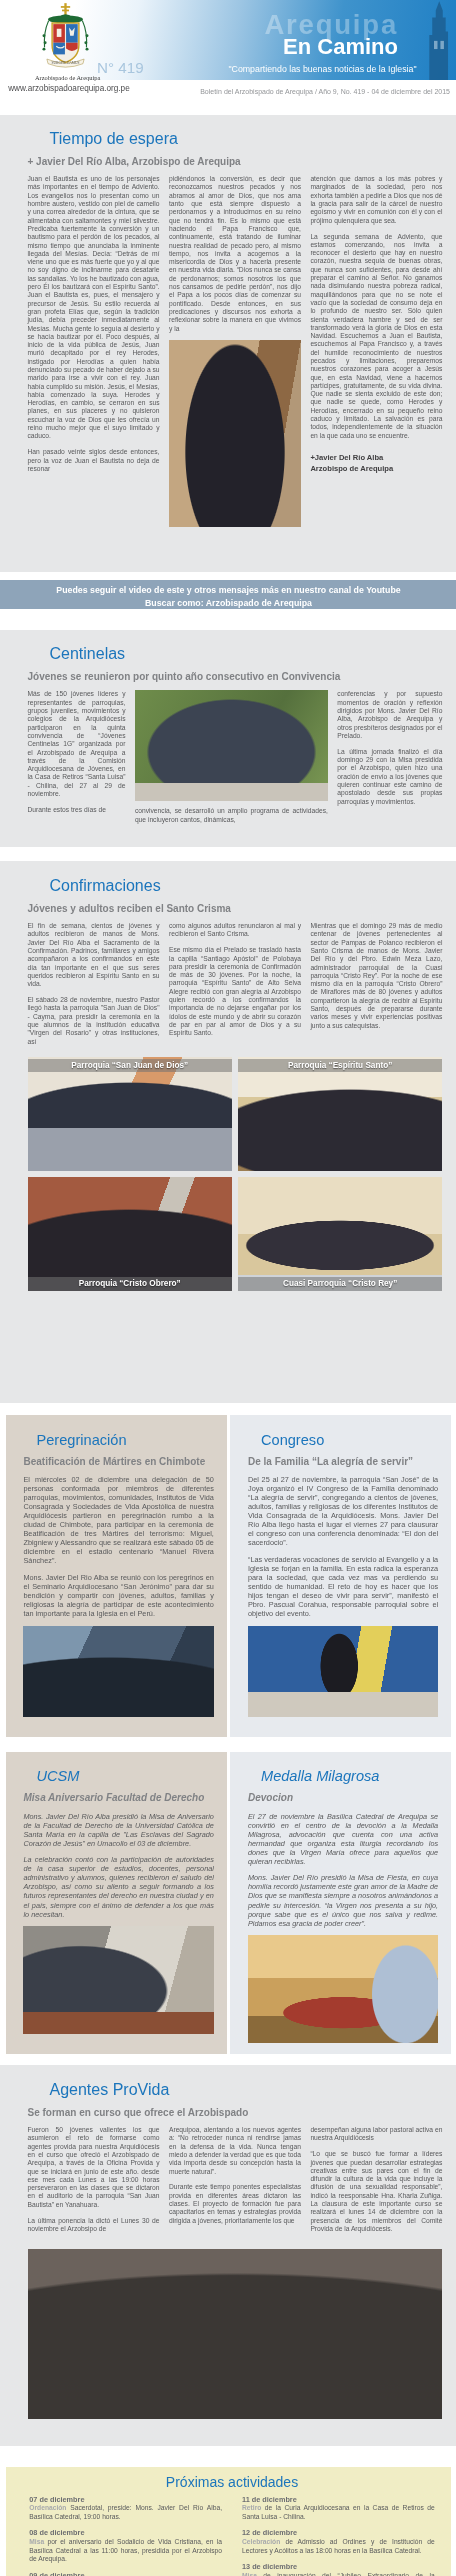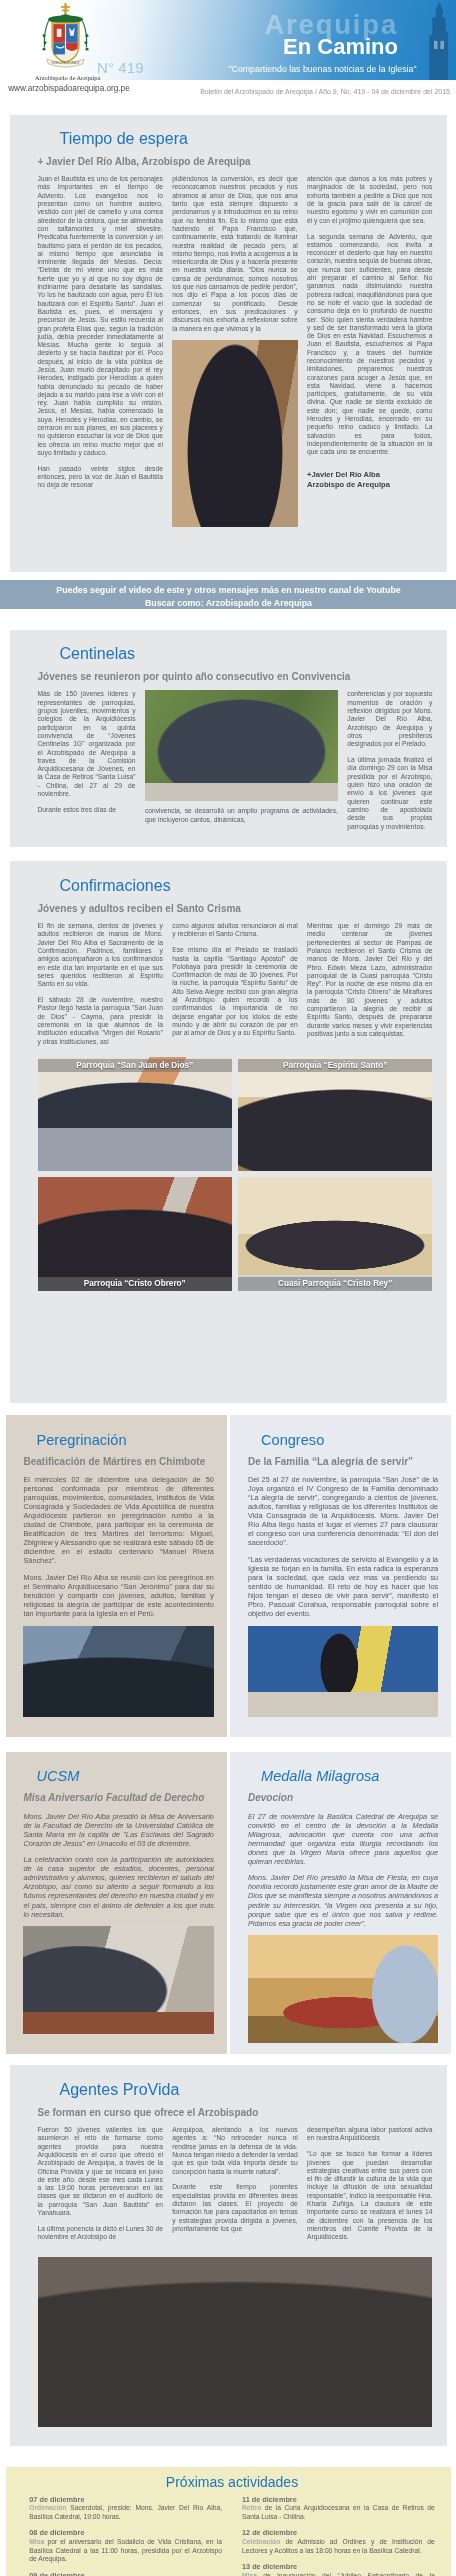--- a/index.html
+++ b/index.html
@@ -17,21 +17,21 @@
         color:#fff;font-size:8.8px;}
   .issue{position:absolute;left:97px;top:59px;font-size:15.2px;color:#a9c6de;}
   .tower{position:absolute;right:2.3px;top:0;}
   .logo{position:absolute;left:36px;top:2.3px;}
   .logo-caption{position:absolute;left:17.6px;top:74px;width:100px;text-align:center;
         font-family:"Liberation Serif",serif;font-size:6.4px;color:#3a3a3a;}
   .website{position:absolute;left:8.2px;top:84px;font-size:8.2px;color:#4d4d4f;}
   .bulletin{position:absolute;right:7px;top:88px;font-size:7px;color:#939598;}
 
   
-  .box{margin:0 10px;background:#E6E7E8;padding:14px 14.6px 15.2px 27.5px;overflow:hidden;box-sizing:border-box;}
+  .box{margin:0 0;background:#E6E7E8;padding:14px 14.6px 15.2px 27.5px;overflow:hidden;box-sizing:border-box;}
   .sec-title{color:#1B75BC;font-size:16px;margin:1.2px 0 8.2px 22px;font-weight:normal;}
   .sec-sub{color:#808285;font-size:10px;font-weight:bold;margin:0 0 8.2px 0;}
   .cols{display:flex;gap:9.4px;}
   .col{flex:1;}
   .col p, .onecol p{font-size:6.7px;line-height:1.24;text-align:justify;margin:0 0 7.6px 0;}
   .photo{position:relative;overflow:hidden;}
   .cap{position:absolute;left:0;right:0;background:rgba(115,115,115,.55);color:#fff;
        font-weight:bold;font-size:8.2px;text-align:center;padding:2.3px 0;
        text-shadow:0 0.6px 1.2px rgba(0,0,0,.5);}
   .cap.top{top:2px}.cap.bottom{bottom:0}

